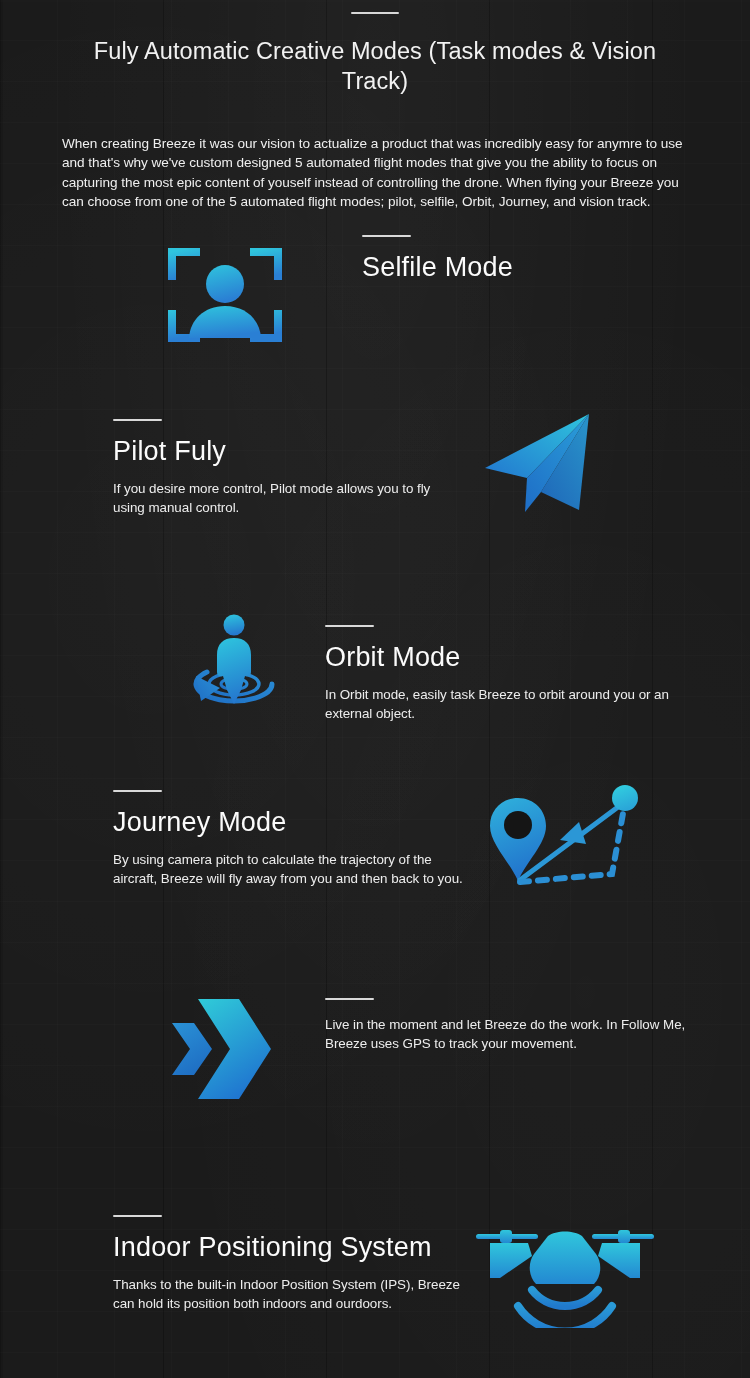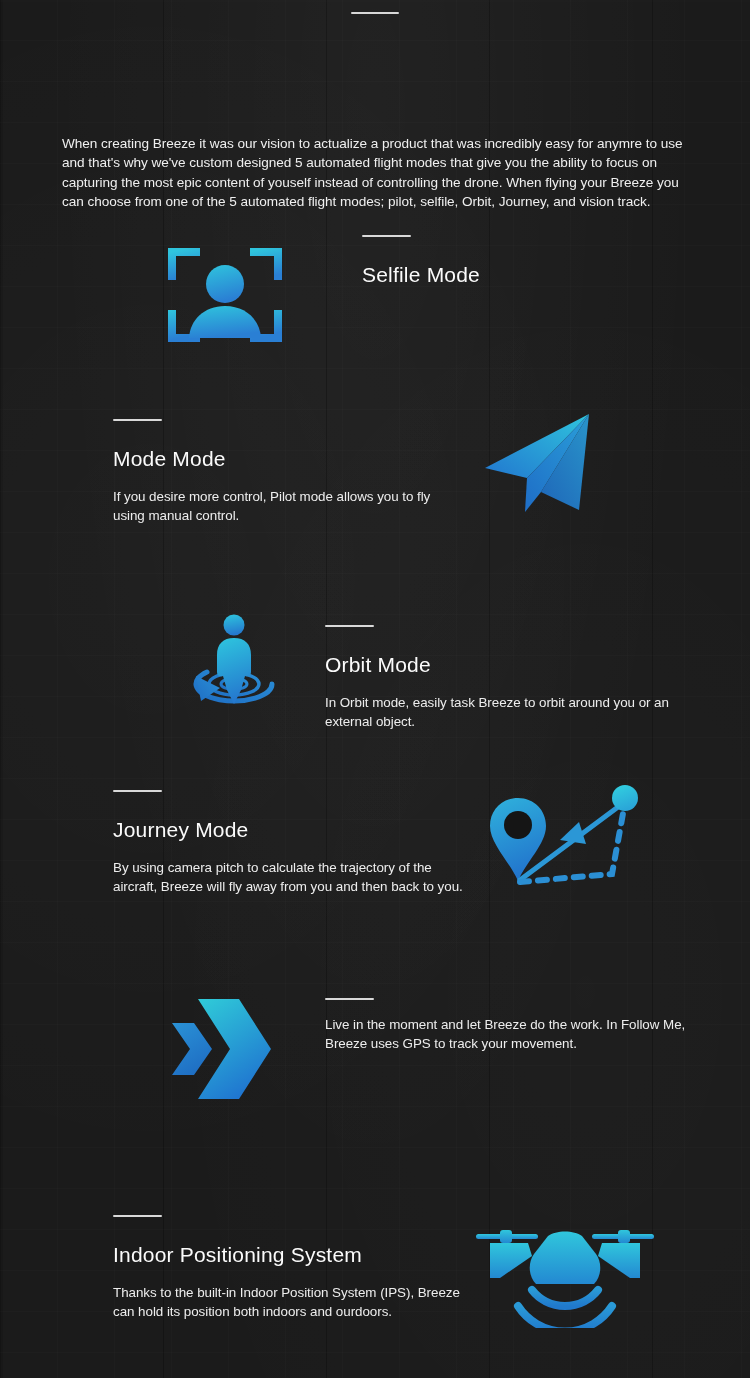--- a/index.html
+++ b/index.html
@@ -70,24 +70,24 @@
     font-size: 13.6px;
     line-height: 19.6px;
     letter-spacing: -0.05px;
   }
 
   
   .section { position: absolute; }
   .sec-divider { width: 49px; height: 2px; background: #d9d9d9; border-radius: 1px; }
   .sec-title {
     color: #fbfbfb;
-    font-size: 21px;
+    font-size: 27px;
     font-weight: 400;
     letter-spacing: 0.2px;
-    margin-top: 25px;
+    margin-top: 17px;
     line-height: 26px;
   }
   .sec-body {
     color: #ededed;
     font-size: 13.4px;
     line-height: 19px;
     margin-top: 15px;
     letter-spacing: -0.05px;
   }
 
@@ -113,20 +113,21 @@
   #icon-ips     { left: 470px; top: 1228px; width: 190px; height: 100px; }
 </style>
 </head>
 <body>
 
 <div class="page">
   <div class="noise"></div>
 
   <div class="divider top"></div>
 
+  <div class="title">Fuly Automatic Creative Modes (Task modes &amp; Vision Track)</div>
 
   <p class="intro">When creating Breeze it was our vision to actualize a product that was incredibly easy for anymre to use and that's why we've custom designed 5 automated flight modes that give you the ability to focus on capturing the most epic content of youself instead of controlling the drone. When flying your Breeze you can choose from one of the 5 automated flight modes; pilot, selfile, Orbit, Journey, and vision track.</p>
 
   <div class="icon-wrap" id="icon-selfie">
     <svg viewBox="0 0 130 110" width="130" height="110">
       <defs>
         <linearGradient id="gSelfie" x1="0" y1="0" x2="0.25" y2="1">
           <stop offset="0" stop-color="#2fc4dd"></stop>
           <stop offset="1" stop-color="#2a7fd4"></stop>
         </linearGradient>
@@ -160,21 +161,21 @@
         </linearGradient>
       </defs>
       <path d="M108 6 L4 60 L46 70 Z" fill="url(#gPlane1)"></path>
       <path d="M108 6 L46 70 L44 104 L60 84 Z" fill="url(#gPlane2)"></path>
       <path d="M108 6 L60 84 L98 102 Z" fill="url(#gPlane2)" opacity=".92"></path>
     </svg>
   </div>
 
   <div class="section" id="sec-pilot">
     <div class="sec-divider"></div>
-    <div class="sec-title">Mode Mode</div>
+    <div class="sec-title">Pilot Fuly</div>
     <div class="sec-body">If you desire more control, Pilot mode allows you to fly using manual control.</div>
   </div>
 
   <div class="icon-wrap" id="icon-orbit">
     <svg viewBox="0 0 105 102" width="105" height="102">
       <defs>
         <linearGradient id="gOrbitP" x1="0" y1="0" x2="0.2" y2="1">
           <stop offset="0" stop-color="#2ec6de"></stop>
           <stop offset="1" stop-color="#2579cf"></stop>
         </linearGradient>

